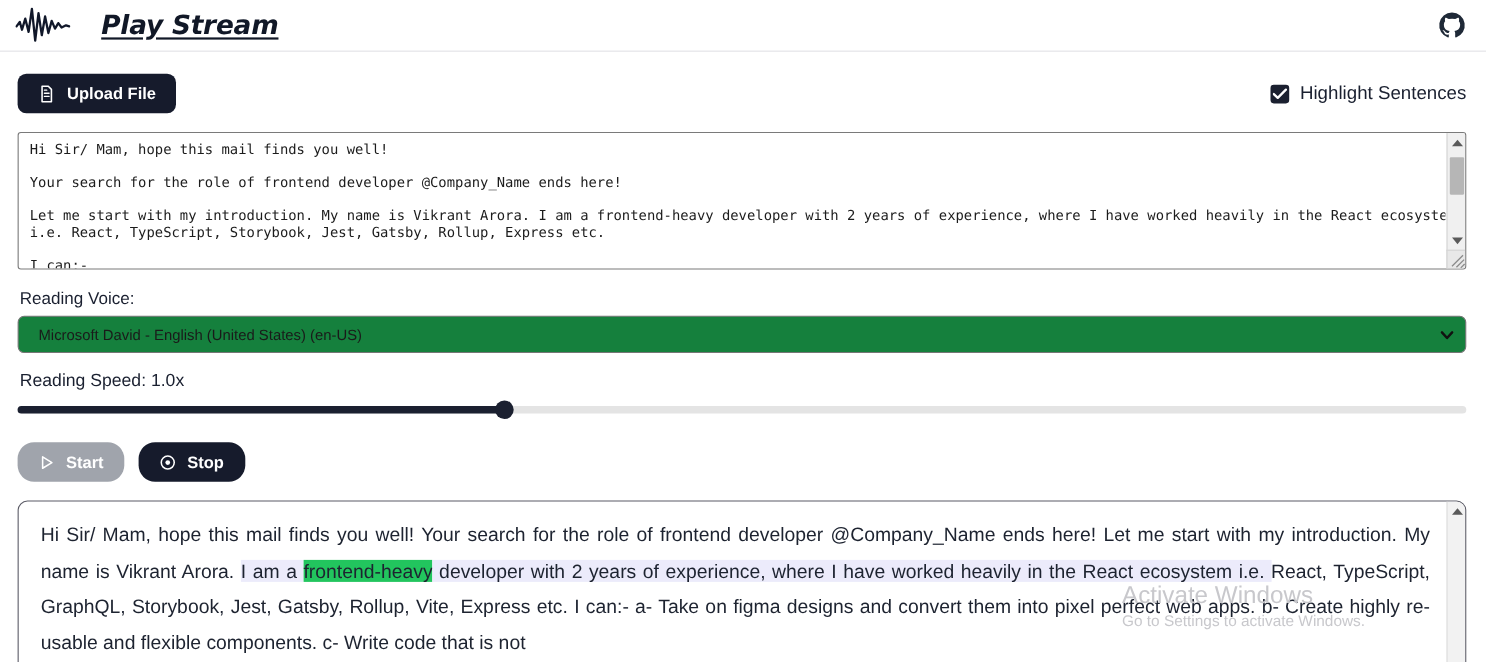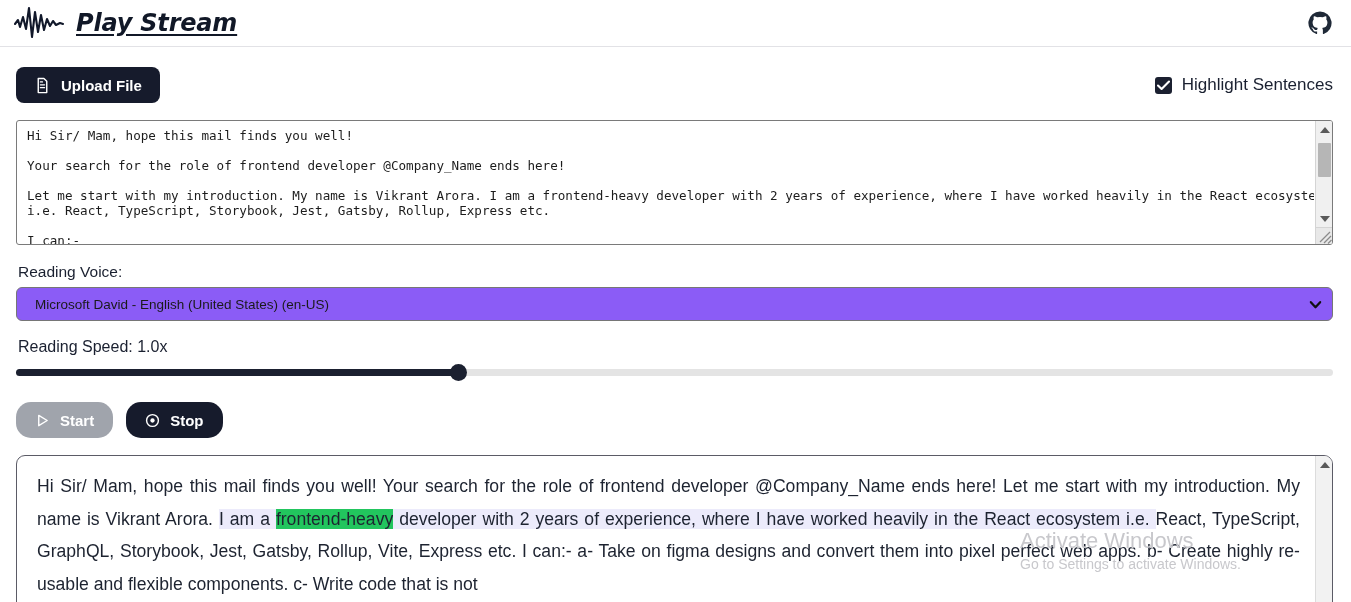--- a/index.html
+++ b/index.html
@@ -15,21 +15,21 @@
 
   
   .header {
     height: 47px;
     border-bottom: 1px solid #e2e2e6;
     display: flex;
     align-items: center;
     padding: 0 18px 0 14px;
     background: #fff;
   }
-  .brand { display: flex; align-items: center; gap: 12px; }
+  .brand { display: flex; align-items: center; gap: 28px; }
   .wave-icon { width: 50px; height: 34px; display: block; }
   .brand-title {
     font-size: 24px;
     font-style: italic;
     font-weight: bold;
     font-family: "DejaVu Sans", sans-serif;
     letter-spacing: -0.2px;
     text-decoration: underline;
     text-underline-offset: 3px;
     color: #111827;
@@ -127,21 +127,21 @@
   .field-label {
     margin: 18px 0 6px 18px;
     font-size: 15.5px;
     color: #1a2030;
   }
   .select-wrap {
     margin: 0 18px 0 16px;
     height: 34px;
     border: 1px solid #767676;
     border-radius: 6px;
-    background: #8b5cf6;
+    background: #15803d;
     display: flex;
     align-items: center;
     padding: 0 10px 0 18px;
     position: relative;
     cursor: pointer;
   }
   .select-value { font-size: 13.5px; color: #1a1a1a; flex: 1 1 auto; }
   .chev { width: 13px; height: 13px; color: #111; }
 
   

